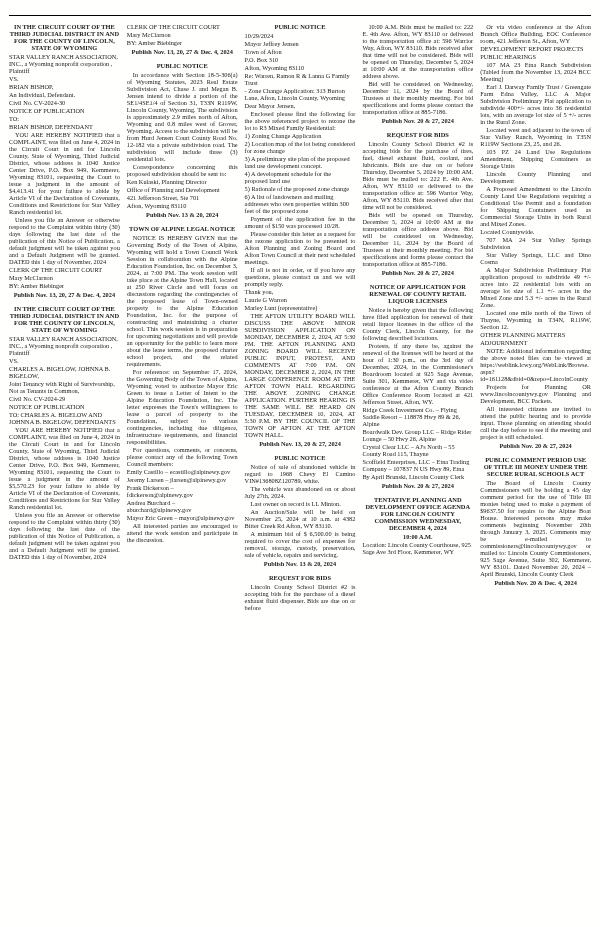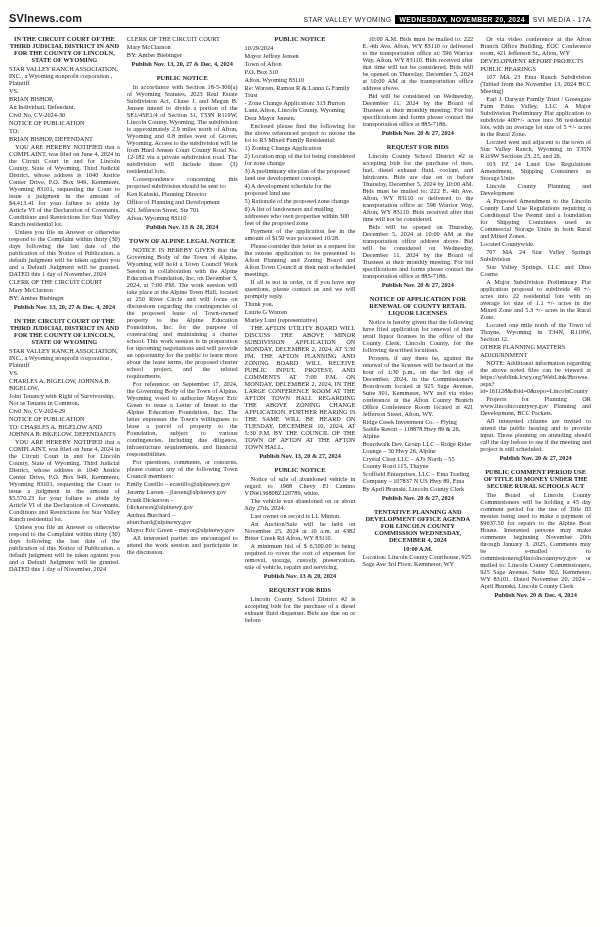--- a/index.html
+++ b/index.html
@@ -75,28 +75,20 @@
   .col p.publish {
     font-weight: bold;
     text-align: center;
     margin-top: 2px;
   }
 </style>
 </head>
 <body>
 
 <div class="page">
-  <header class="masthead">
-    <span class="site">SVInews.com</span>
-    <span class="meta">
-      <span>STAR VALLEY WYOMING</span>
-      <span class="datebox">WEDNESDAY, NOVEMBER 20, 2024</span>
-      <span>SVI MEDIA - 17A</span>
-    </span>
-  </header>
   <div class="rule"></div>
   <div class="columns" id="columns">
       <div class="col">
         <article class="notice">
           <h3 class="ntitle">IN THE CIRCUIT COURT OF THE THIRD JUDICIAL DISTRICT IN AND FOR THE COUNTY OF LINCOLN, STATE OF WYOMING</h3>
           <p class="left">STAR VALLEY RANCH ASSOCIATION, INC., a Wyoming nonprofit corporation , Plaintiff</p>
           <p class="left">VS.</p>
           <p class="left">BRIAN BISHOP,</p>
           <p class="left">An Individual, Defendant.</p>
           <p class="left">Civil No. CV-2024-30</p>

